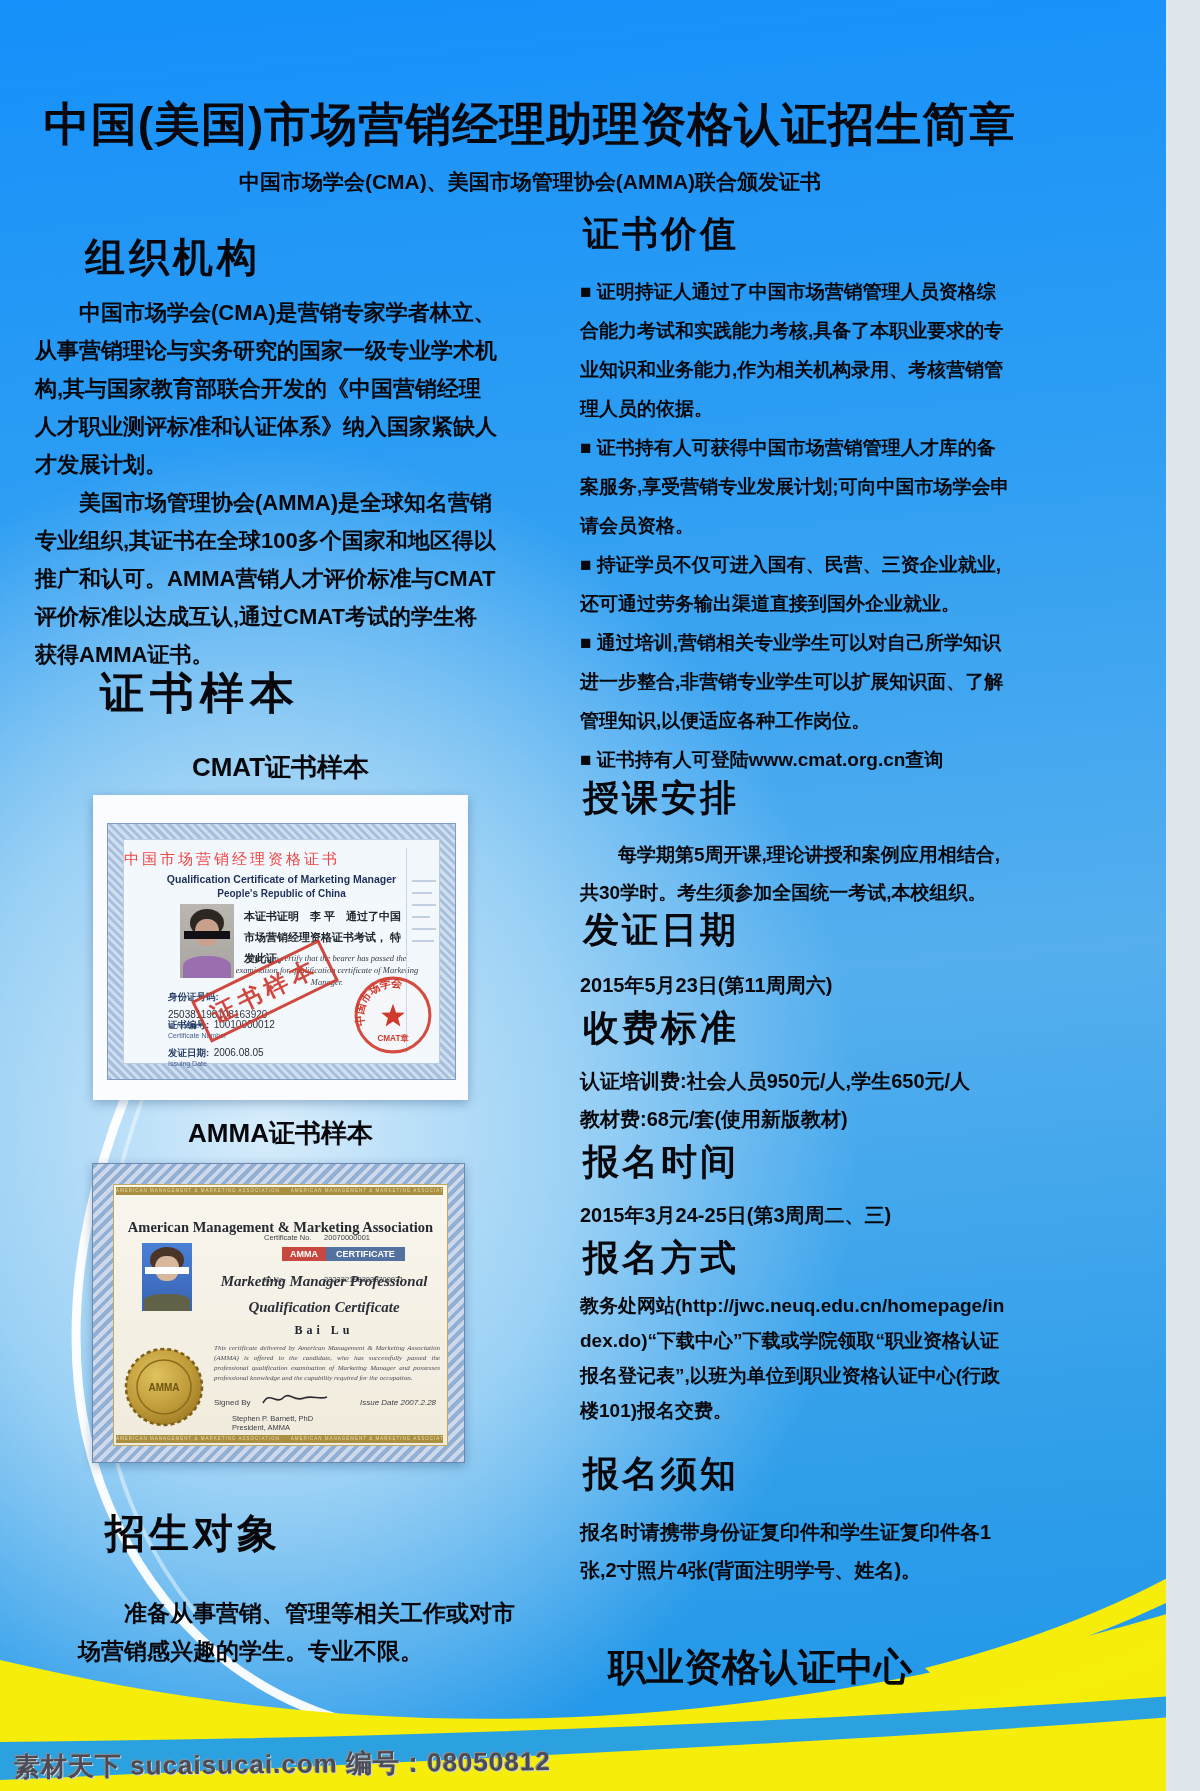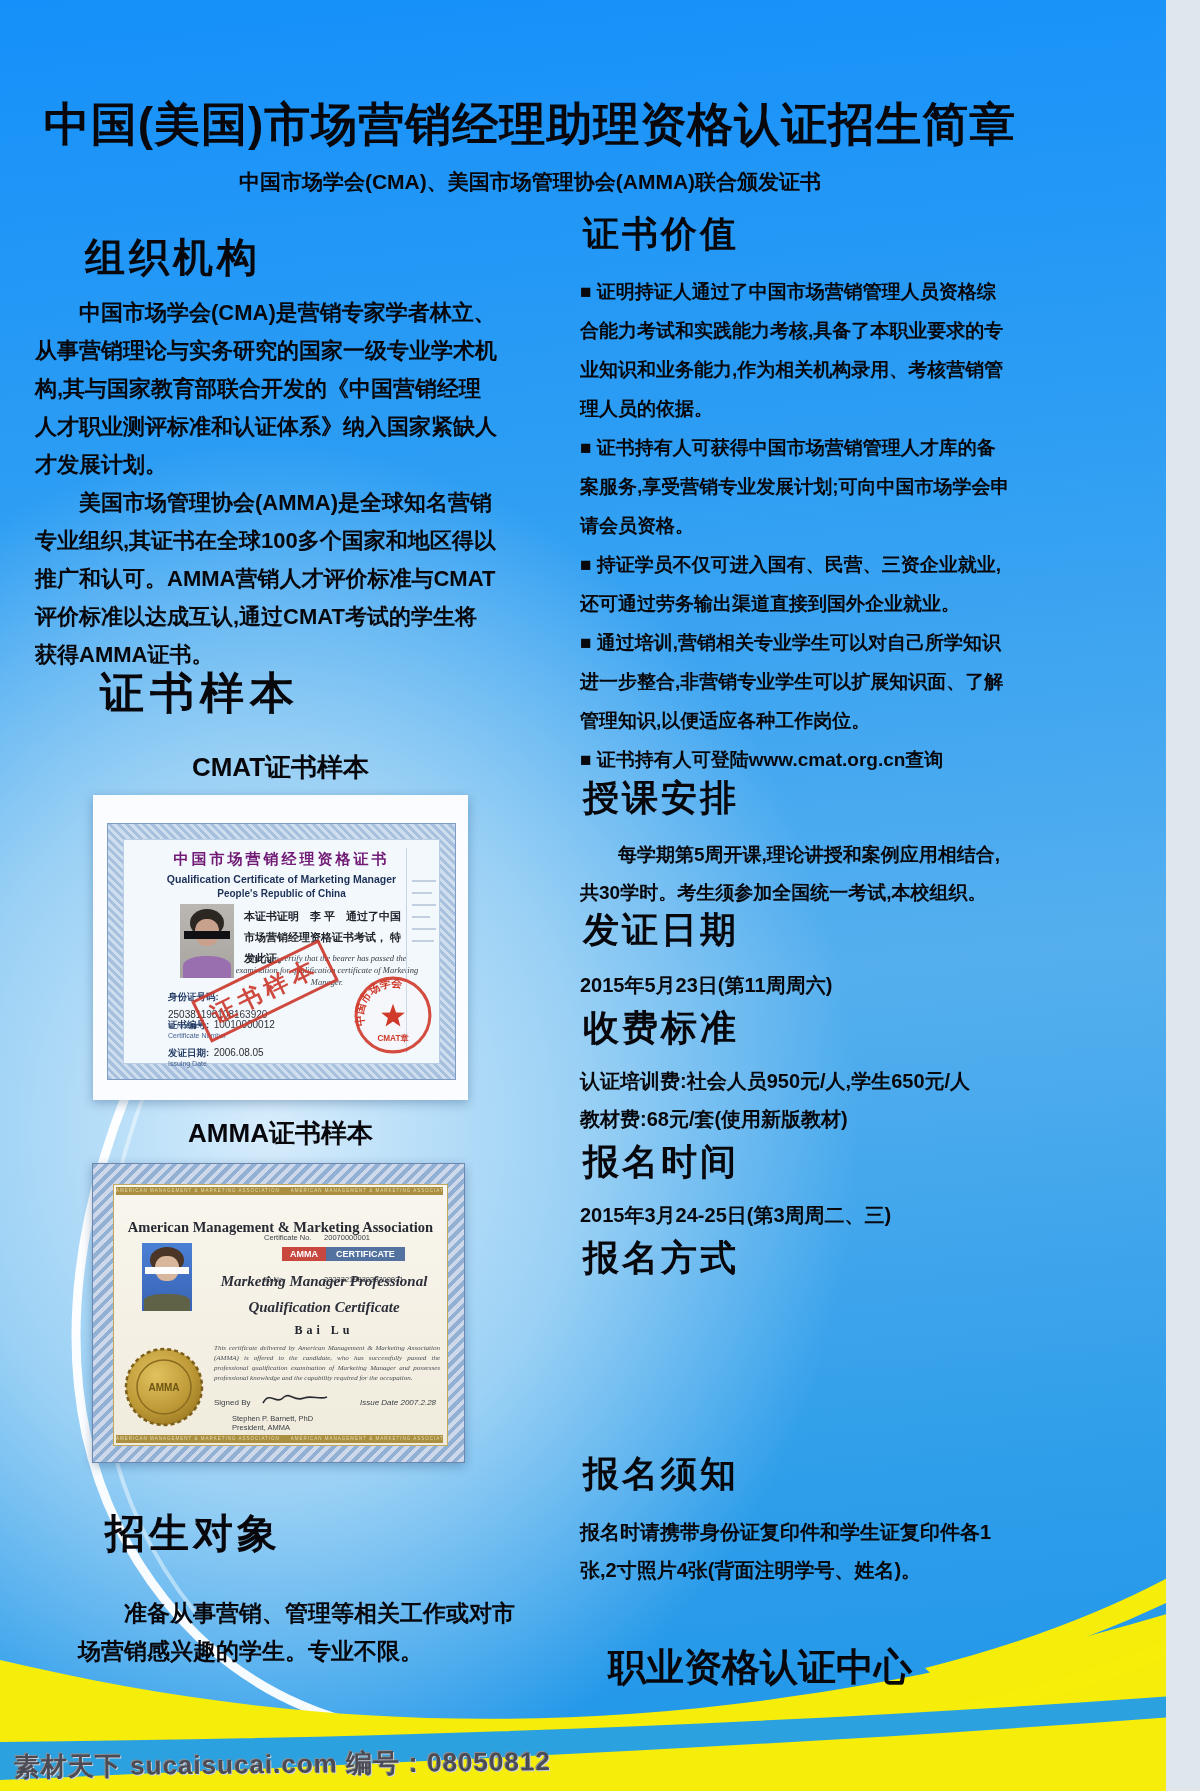--- a/index.html
+++ b/index.html
@@ -49,21 +49,21 @@
   .h-regn{top:1450px;}
   .p-regn{top:1513px;line-height:38px;font-size:20px;}
   .center-name{left:560px;top:1642px;width:400px;text-align:center;font-size:38px;font-weight:bold;}
 
   
   .cmat{left:93px;top:795px;width:375px;height:305px;background:#fafcff;box-shadow:0 3px 10px rgba(0,40,90,.3);}
   .cmat-frame{position:absolute;left:14px;top:28px;width:347px;height:255px;
     background:repeating-linear-gradient(45deg,#a6c0de 0 3px,#cfdeee 3px 6px);border:1px solid #7e9cc4;}
   .cmat-inner{position:absolute;left:15px;top:15px;width:315px;height:223px;background:#f3f8fd;border:1px solid #b9cde4;}
   .ci{position:absolute;}
-  .cmat-tzh{left:0;top:10px;width:100%;text-align:center;font-size:15px;font-weight:bold;letter-spacing:3px;color:#701a75;}
+  .cmat-tzh{left:0;top:10px;width:100%;font-size:15px;font-weight:normal;letter-spacing:3px;color:#ef4444;}
   .cmat-te1{left:0;top:33px;width:100%;text-align:center;font-size:10.5px;font-weight:bold;color:#1d3058;}
   .cmat-te2{left:0;top:48px;width:100%;text-align:center;font-size:10px;font-weight:bold;color:#1d3058;}
   .photo-cmat{left:56px;top:64px;width:54px;height:74px;background:linear-gradient(#bab6b2,#a8a4a0);overflow:hidden;}
   .ph{position:absolute;}
   .cmat-hair{left:10px;top:5px;width:34px;height:28px;border-radius:50%;background:#2d2722;}
   .cmat-face{left:15px;top:15px;width:24px;height:27px;border-radius:45%;background:#c9a08c;}
   .cmat-scarf{left:3px;bottom:0;width:48px;height:22px;border-radius:45% 45% 0 0;background:#9a6fb0;}
   .cmat-bar{left:4px;top:27px;width:46px;height:8px;background:#101014;}
   .cmat-zhb{left:120px;top:66px;width:168px;font-size:11px;line-height:21px;color:#21242c;font-weight:bold;}
   .cmat-enb{left:110px;top:112px;width:186px;font-size:8.5px;line-height:12px;font-style:italic;text-align:center;
@@ -283,20 +283,21 @@
   <div class="abs rcol-t p-exam">2015年5月23日(第11周周六)</div>
 
   <div class="abs rcol-h h-fees">收费标准</div>
   <div class="abs rcol-t p-fees1">认证培训费:社会人员950元/人,学生650元/人</div>
   <div class="abs rcol-t p-fees2">教材费:68元/套(使用新版教材)</div>
 
   <div class="abs rcol-h h-regt">报名时间</div>
   <div class="abs rcol-t p-regt">2015年3月24-25日(第3周周二、三)</div>
 
   <div class="abs rcol-h h-regm">报名方式</div>
+  <div class="abs rcol-t p-regm">教务处网站(http://jwc.neuq.edu.cn/homepage/index.do)“下载中心”下载或学院领取“职业资格认证报名登记表”,以班为单位到职业资格认证中心(行政楼101)报名交费。</div>
 
   <div class="abs rcol-h h-regn">报名须知</div>
   <div class="abs rcol-t p-regn">报名时请携带身份证复印件和学生证复印件各1张,2寸照片4张(背面注明学号、姓名)。</div>
 
   <div class="abs center-name">职业资格认证中心</div>
 
   <div class="abs wm wm-text">素材天下 sucaisucai.com  编号：08050812</div>
 </div>
 
 </body></html>

